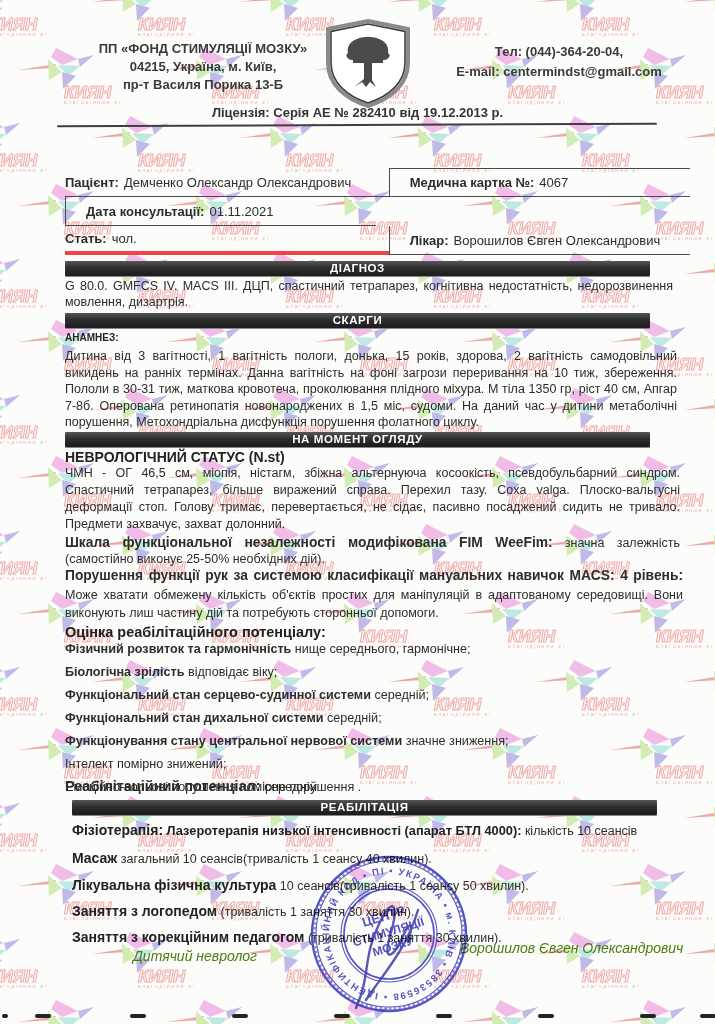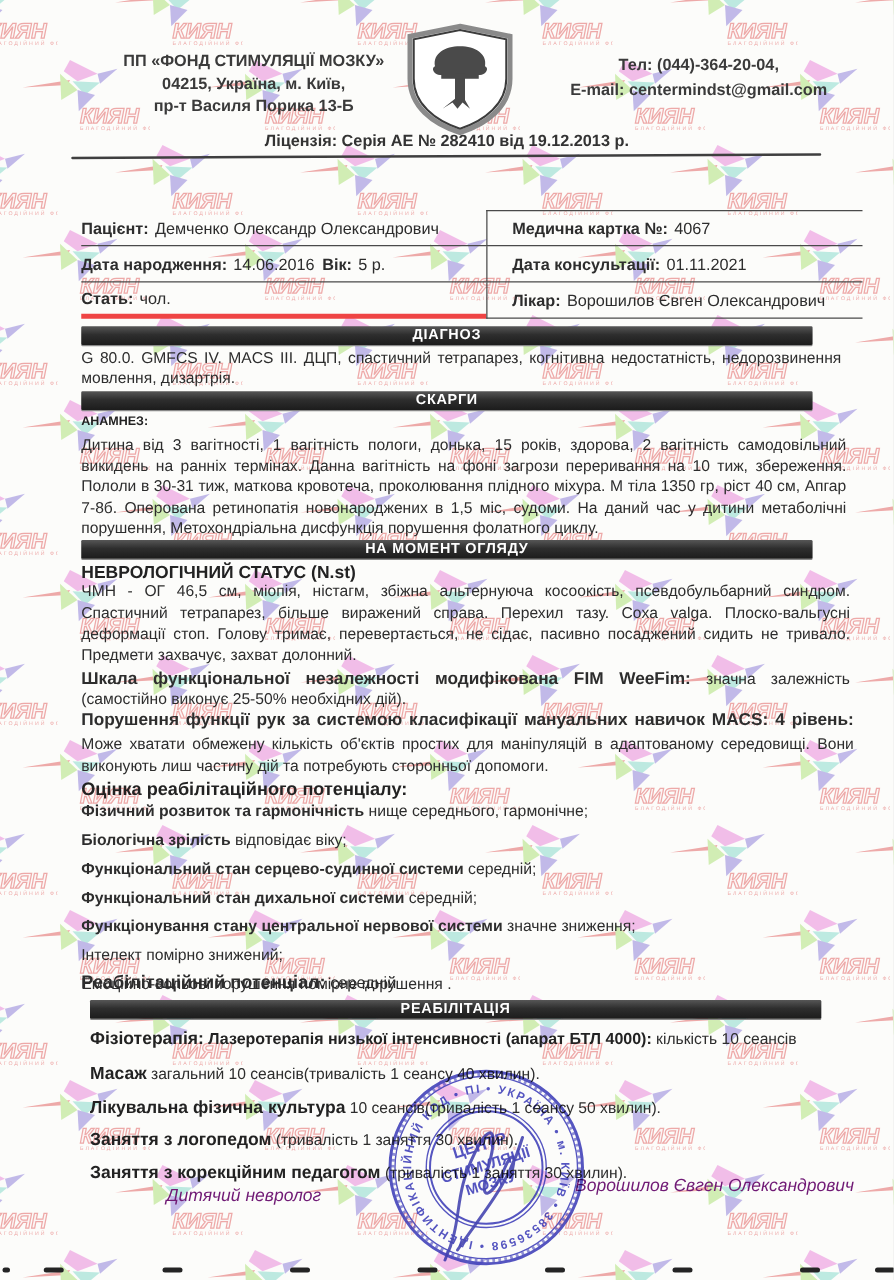--- a/index.html
+++ b/index.html
@@ -29,21 +29,21 @@
   
   .bar{left:65px;width:585px;height:15px;background:linear-gradient(#565656,#2e2e2e 45%,#1c1c1c);
        color:#fff;font-weight:bold;font-size:11.5px;text-align:center;line-height:15px;letter-spacing:.6px;
        border-radius:1px;box-shadow:0 1px 0 #888;}
   .body-text{font-size:12.5px;line-height:16.5px;color:#2d2d2d;}
   .h-bold{font-weight:bold;font-size:13.5px;color:#222;}
   .list-col{display:flex;flex-direction:column;gap:9px;font-size:12.6px;}
   .rehab-item .lbl{font-weight:bold;font-size:14px;color:#222;}
   .rehab-item .sub{font-weight:bold;font-size:12.8px;color:#222;}
   .rehab-item{font-size:12.5px;}
-  .sig{font-style:italic;font-size:14px;color:#701a75;text-align:right;}
+  .sig{font-style:italic;font-size:14px;color:#4d7c0f;text-align:right;}
   .stamp{left:296px;top:850px;mix-blend-mode:multiply;opacity:.88;}
   .dash{position:absolute;top:1014px;height:4px;background:#242424;border-radius:2px;}
 </style>
 </head>
 <body>
 
 <div class="page">
   <div id="wm-layer">
       <div class="wm" style="left: -58px; top: -22px;"><svg width="104" height="60" viewBox="0 0 104 60">
           <path d="M2 24 L40 18 L38 22 Z" fill="#e05858"></path>
@@ -962,26 +962,20 @@
         <div class="pcell pl">
           <span class="b">Пацієнт:</span>
             <span>Демченко Олександр Олександрович</span>
         </div>
         <div class="pcell pr">
           <span class="b">Медична картка №:</span>
             <span>4067</span>
         </div>
       </div>
       <div class="prow">
-        <div class="pcell pl">
-          <span class="b">Дата народження:</span>
-            <span>14.06.2016</span>
-          <span class="b" style="margin-left:6px">Вік:</span>
-            <span>5 р.</span>
-        </div>
         <div class="pcell pr">
           <span class="b">Дата консультації:</span>
             <span>01.11.2021</span>
         </div>
       </div>
       <div class="prow">
         <div class="pcell pl">
           <span class="b">Стать:</span>
             <span>чол.</span>
         </div>

